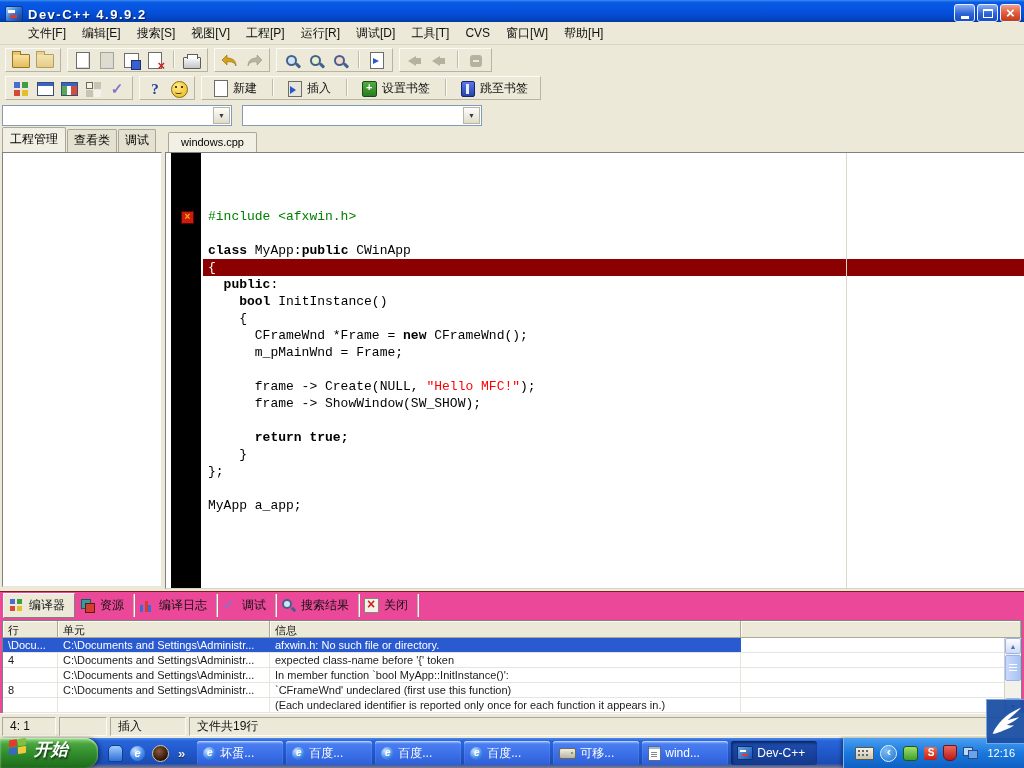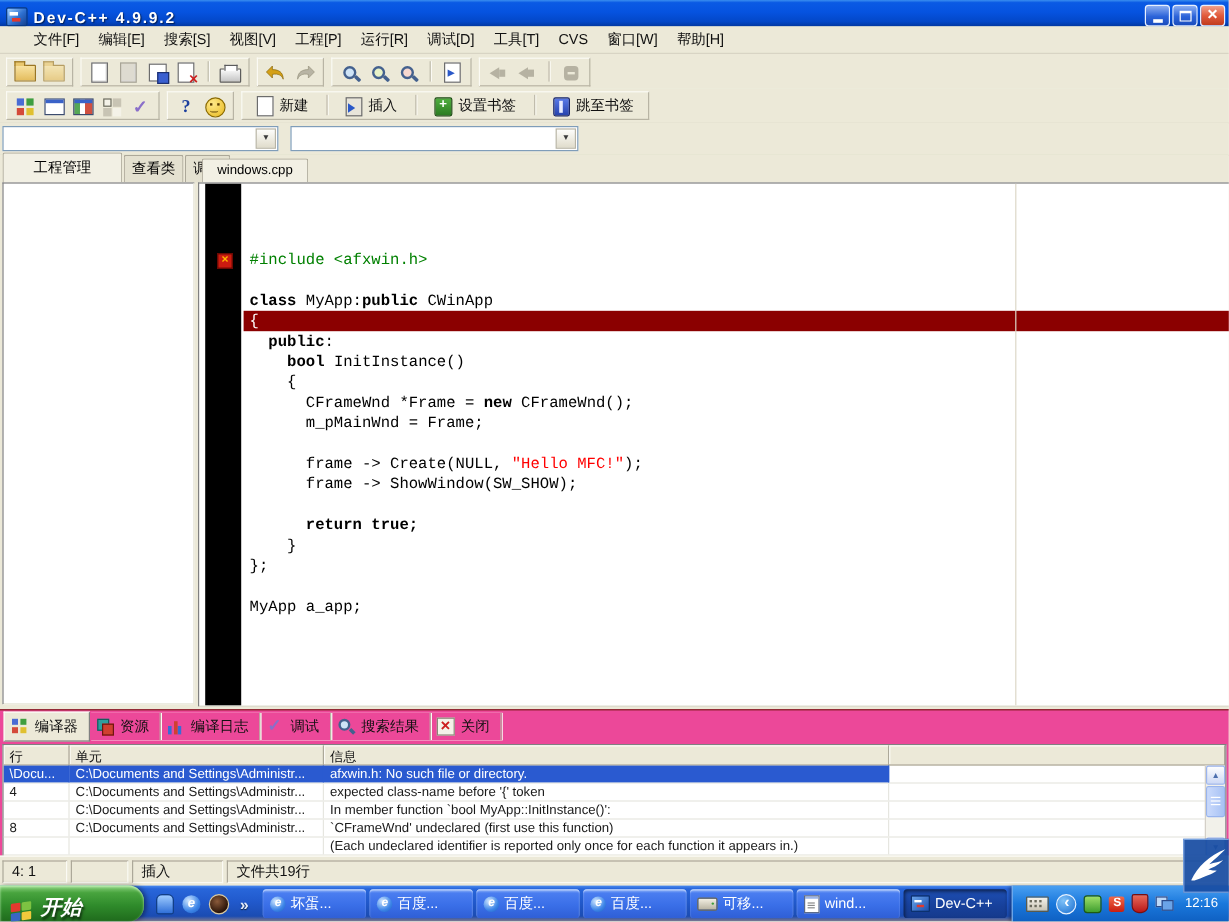--- a/index.html
+++ b/index.html
@@ -84,21 +84,21 @@
   .combo{height:21px;background:#fff;border:1px solid #7f9db9;position:relative;box-sizing:border-box}
   .combo.c1{width:230px}.combo.c2{width:240px}
   .combo .arrowbtn{position:absolute;right:1px;top:1px;bottom:1px;width:17px;background:linear-gradient(180deg,#fdfdfb,#e0dccb);border:1px solid #b8b4a4;display:flex;align-items:center;justify-content:center;box-sizing:border-box}
   .combo .arrowbtn::after{content:"▼";font-size:7px;color:#3a3a3a}
 
   
   .main{position:absolute;top:129px;left:0;right:0;height:462px;background:#ece9d8}
   .leftpanel{position:absolute;left:2px;top:2px;width:160px;bottom:0}
   .ptabs{display:flex;height:21px;font-size:12px;align-items:flex-end}
   .ptab{padding:2px 6px 3px;border:1px solid #aca899;border-bottom:none;background:#e4e1d0;border-radius:2px 2px 0 0;margin-right:1px;white-space:nowrap}
-  .ptab.active{background:#f2f0e4;padding:3px 25px 4px}
+  .ptab.active{background:#f2f0e4;padding:3px 7px 4px}
   .treebox{position:absolute;top:21px;left:0;right:0;bottom:4px;background:#fff;border:1px solid #808080;border-right-color:#e8e6da;border-bottom-color:#e8e6da}
   .editorpanel{position:absolute;left:165px;top:2px;width:929px;bottom:0}
   .edtabs{display:flex;height:21px;align-items:flex-end;font-size:11px}
   .edtab{padding:3px 12px 4px;background:#f2f0e4;border:1px solid #aca899;border-bottom:none;border-radius:2px 2px 0 0;margin-left:3px;white-space:nowrap}
   .editorbox{position:absolute;top:21px;left:0;right:0;bottom:2px;border:1px solid #808080;border-right-color:#d8d4c4;border-bottom-color:#d8d4c4;background:#fff;overflow:hidden}
   .gutter{position:absolute;left:5px;top:0;bottom:0;width:30px;background:#000}
   .err-marker{position:absolute;left:10px;top:58px;width:11px;height:11px;background:#cc1b10;border:1px solid #5e0500;text-align:center}
   .err-marker::after{content:"×";color:#ffb400;font-size:10px;font-weight:bold;line-height:10px;display:block}
   .codearea{position:absolute;left:37px;top:0;right:0;bottom:0;padding-top:4px;font-family:Liberation Mono, monospace;font-size:13px;line-height:17px;white-space:pre;color:#000}
   .margin-line{position:absolute;left:643px;top:0;bottom:0;width:1px;background:#dcd8c8;z-index:3}
@@ -143,21 +143,21 @@
   .thumb::after{content:"";position:absolute;left:3px;top:8px;right:3px;height:1px;background:#fff;box-shadow:0 3px 0 #fff,0 6px 0 #fff}
 
   
   .statusbar{position:absolute;top:713px;left:0;right:0;height:25px;background:#ece9d8;display:flex;align-items:center;padding:2px;box-sizing:border-box;font-size:12px;gap:3px;color:#111;border-top:1px solid #fbfaf4}
   .scell{height:19px;border:1px solid;border-color:#aca899 #fbfaf4 #fbfaf4 #aca899;display:flex;align-items:center;padding:0 7px;box-sizing:border-box;white-space:nowrap;overflow:hidden}
   .sc1{width:54px}.sc2{width:48px}.sc3{width:76px}.sc4{flex:1}
 
   
   .taskbar{position:absolute;top:738px;left:0;right:0;height:30px;display:flex;align-items:center;
     background:linear-gradient(180deg,#4a8af0 0%,#2866da 9%,#2159cc 45%,#1b4cb2 85%,#1037 100%)}
-  .startbtn{height:30px;width:120px;flex:none;border-radius:0 13px 13px 0;display:flex;align-items:flex-end;gap:6px;padding-left:9px;box-sizing:border-box;color:#fff;font-style:italic;font-weight:bold;font-size:17px;text-shadow:1px 2px 2px rgba(0,0,0,.6);
+  .startbtn{height:30px;width:98px;flex:none;border-radius:0 13px 13px 0;display:flex;align-items:flex-start;gap:6px;padding-left:9px;box-sizing:border-box;color:#fff;font-style:italic;font-weight:bold;font-size:17px;text-shadow:1px 2px 2px rgba(0,0,0,.6);
     background:linear-gradient(180deg,#8fd483 0%,#48a43e 20%,#2f8b2b 55%,#1f6a1c 100%);box-shadow:inset 0 1px 2px #c8f4bc,2px 0 4px rgba(0,0,0,.45)}
   .flag{width:19px;height:17px;position:relative;transform:skewY(-8deg)}
   .flag::before{content:"";position:absolute;left:0;top:1px;width:8px;height:7px;background:#e23a2e;border-radius:1px;box-shadow:9px 0 0 #7dc242,0 8px 0 #3a66c4,9px 8px 0 #f0c93c}
   .qlaunch{display:flex;align-items:center;gap:7px;padding:0 9px 0 10px;flex:none}
   .q-msn{width:13px;height:15px;background:linear-gradient(#9fccff,#2f6fd8);border-radius:5px 5px 2px 2px;border:1px solid #123f86}
   .q-ie{width:15px;height:15px;border-radius:50%;background:radial-gradient(circle at 35% 30%,#cfe6ff,#3d85e8 60%,#1c5cc0);color:#fff;display:flex;align-items:center;justify-content:center}
   .q-ie::after{content:"e";font-size:11px;font-style:italic;font-weight:bold;line-height:1}
   .q-dark{width:15px;height:15px;border-radius:50%;background:radial-gradient(circle at 40% 35%,#8a5a3a,#2a1408 70%);border:1px solid #d8c8a0}
   .chev{color:#e4ecfc;font-size:13px;font-weight:bold;margin-left:2px;text-shadow:0 1px 1px #123}
   .tasks{display:flex;align-items:center;flex:none}

